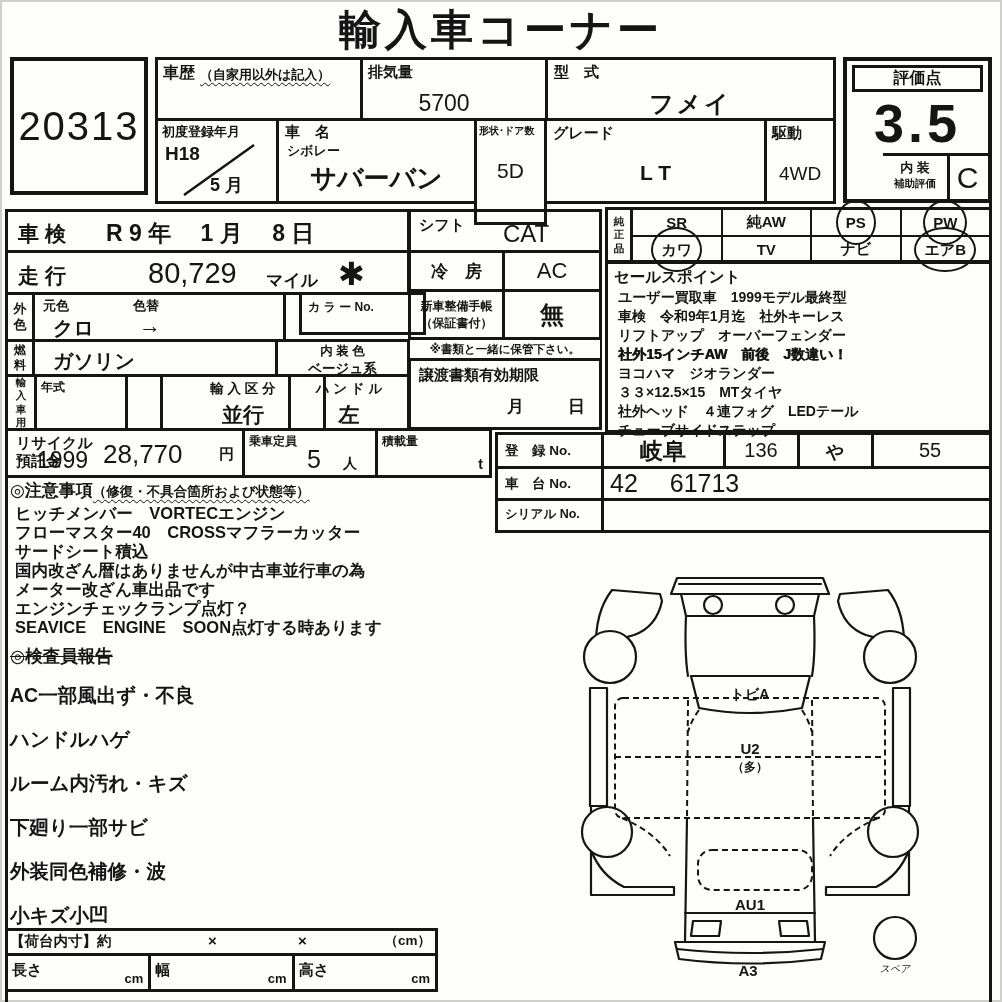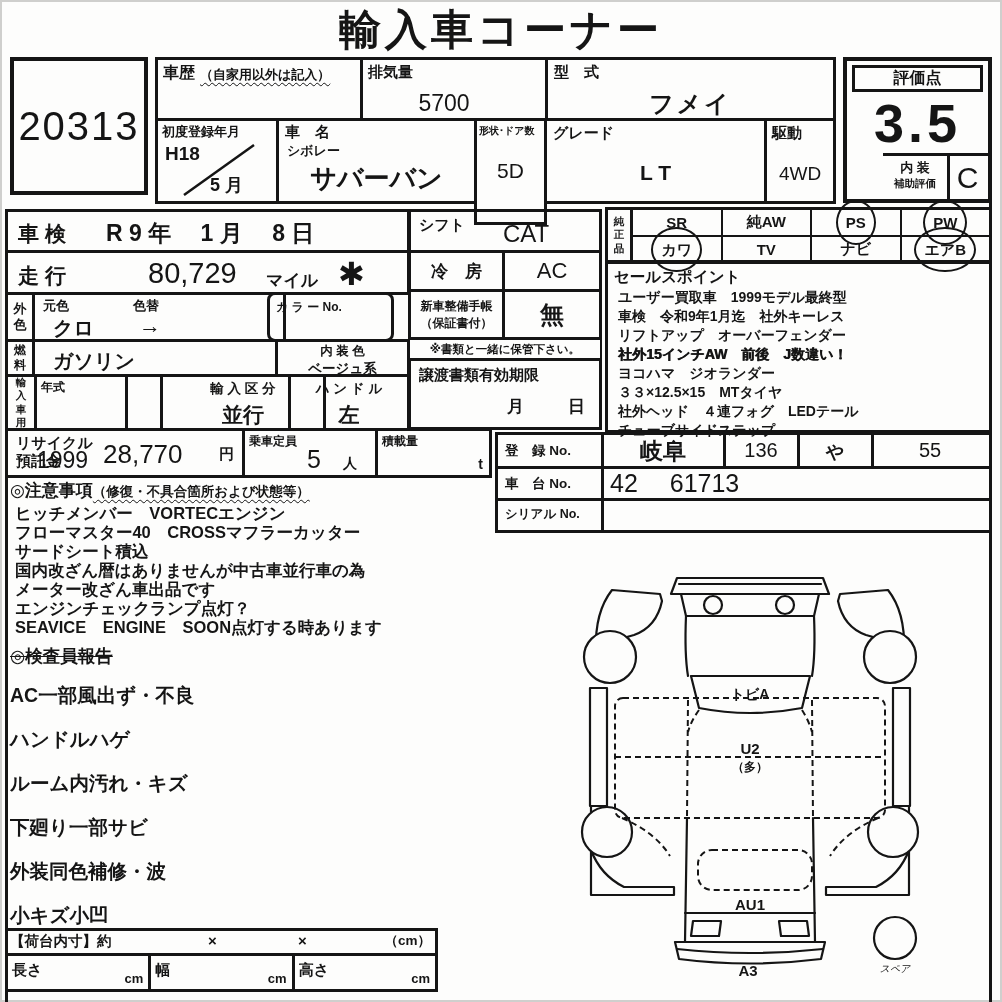--- a/index.html
+++ b/index.html
@@ -108,21 +108,21 @@
 
   <div class="bx ctr" style="left:5px;top:292px;width:30px;height:50px;">
     <span class="vstack lbl" style="font-size:13px;">外色</span>
   </div>
   <div class="bx" style="left:32px;top:292px;width:254px;height:50px;">
     <span class="abs lbl" style="left:8px;top:2px;font-size:13px;">元色</span>
     <span class="abs lbl" style="left:98px;top:2px;font-size:13px;">色替</span>
     <span class="abs lbl" style="left:18px;top:20px;font-size:20px;">クロ</span>
     <span class="abs b" style="left:104px;top:18px;font-size:22px;">→</span>
   </div>
-  <div class="bx" style="left:267px;top:292px;width:127px;height:50px;border-radius:8px;">
+  <div class="bx" style="left:299px;top:292px;width:127px;height:43px;">
     <span class="abs lbl" style="left:6px;top:4px;font-size:12px;">カ ラ ー No.</span>
   </div>
 
   <div class="bx ctr" style="left:5px;top:339px;width:30px;height:38px;">
     <span class="vstack lbl" style="font-size:12px;">燃料</span>
   </div>
   <div class="bx" style="left:32px;top:339px;width:246px;height:38px;">
     <span class="abs lbl" style="left:18px;top:6px;font-size:20px;">ガソリン</span>
   </div>
   <div class="bx" style="left:275px;top:339px;width:135px;height:38px;text-align:center;">

